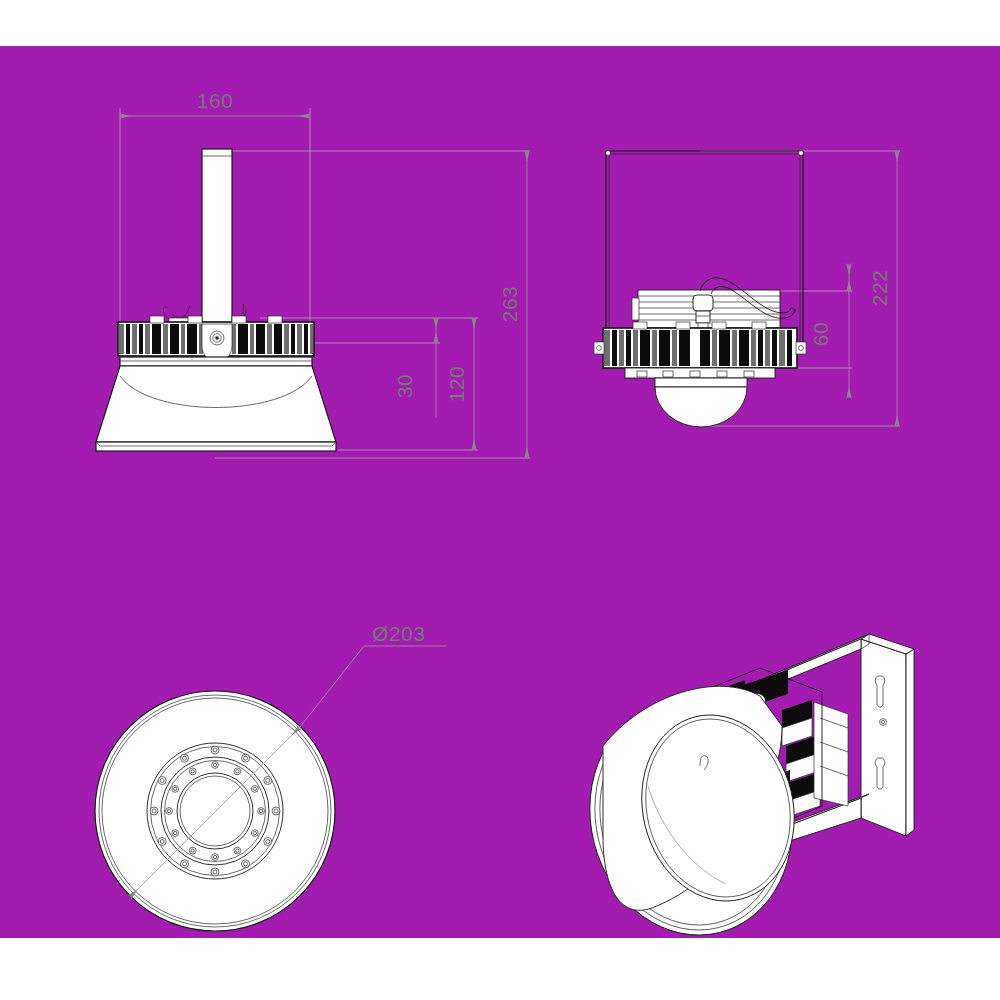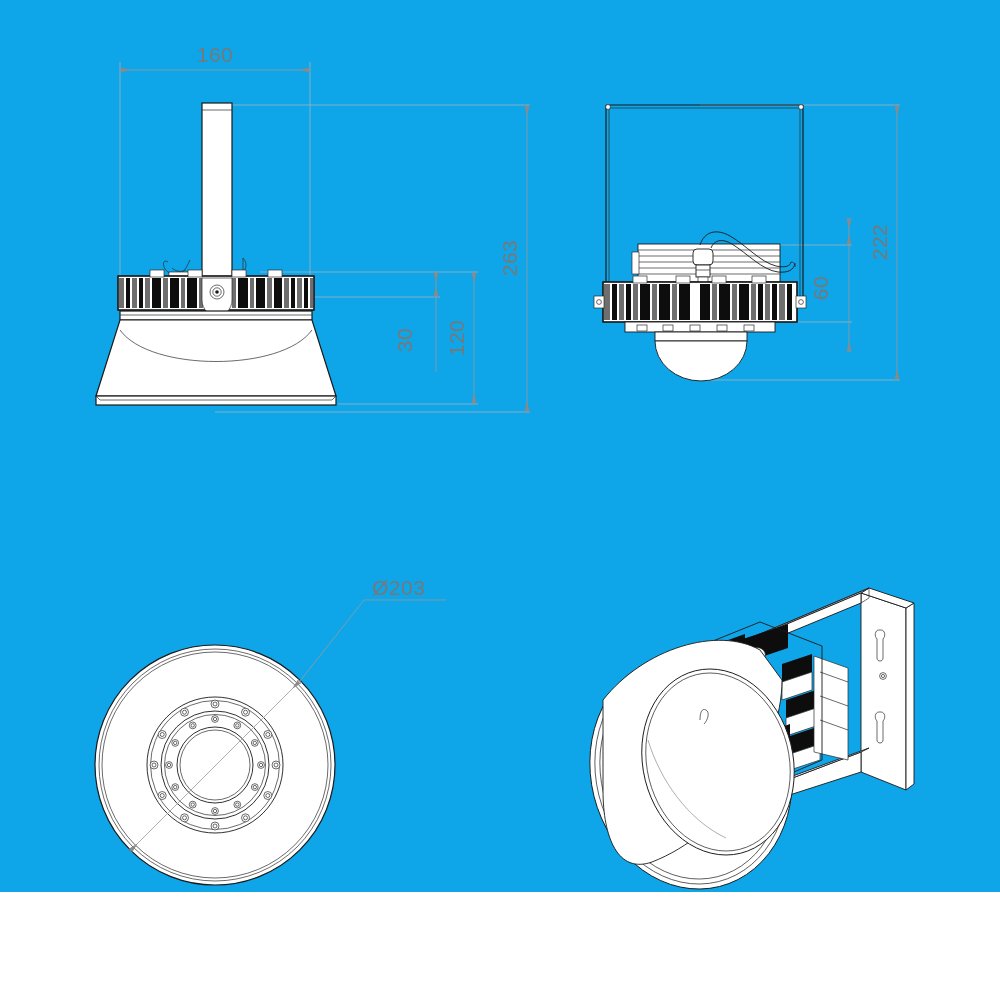--- a/index.html
+++ b/index.html
@@ -2,21 +2,21 @@
 <html><head>
 <meta charset="utf-8">
 <title>Technical Drawing</title>
 <style>
   html,body{margin:0;padding:0;background:#ffffff;}
   body{
     width:1000px;height:1000px;
     font-family:"Liberation Sans", sans-serif;
     overflow:hidden;
   }
-  #sheet{position:relative;width:1000px;height:892px;background:#0ea5e9;}
+  #sheet{position:relative;width:1000px;height:892px;background:#a21caf;margin-top:46px;}
   svg{display:block;}
   .dimtext{
     font-family:"Liberation Sans", sans-serif;
     font-size:21px;
     fill:#787878;
     letter-spacing:0.5px;
   }
   .outline{fill:none;stroke:#1a1a1a;stroke-width:1.2;}
   .outline-thin{fill:none;stroke:#1a1a1a;stroke-width:0.9;}
   .outline-hair{fill:none;stroke:#2b2b2b;stroke-width:0.7;}

